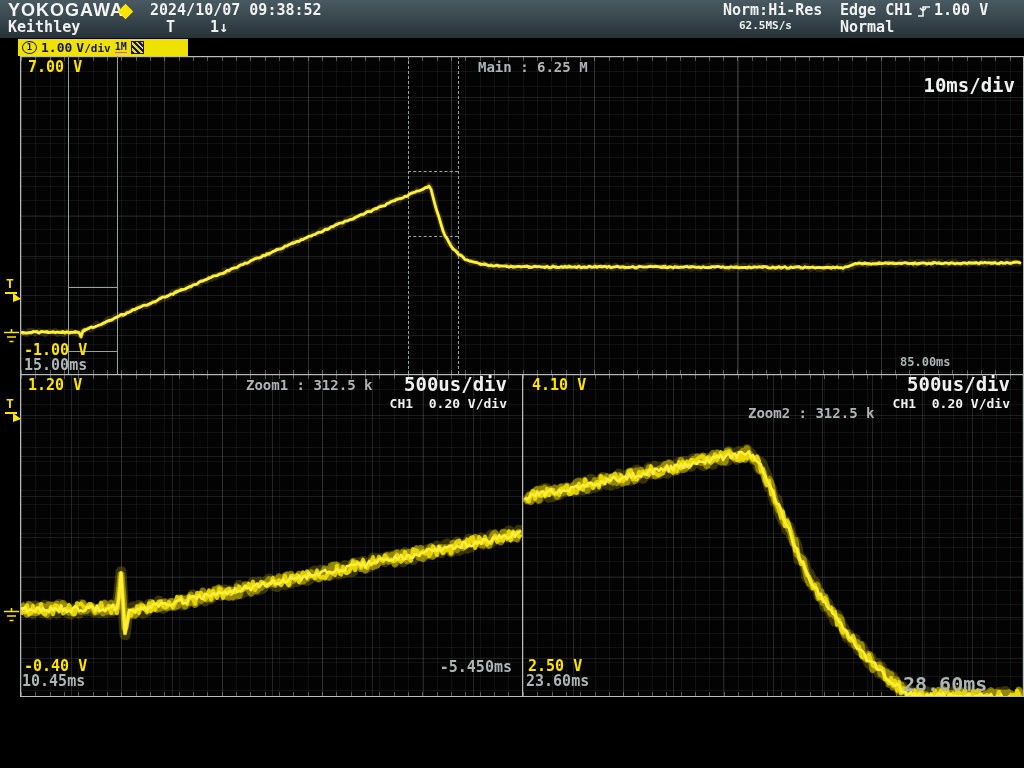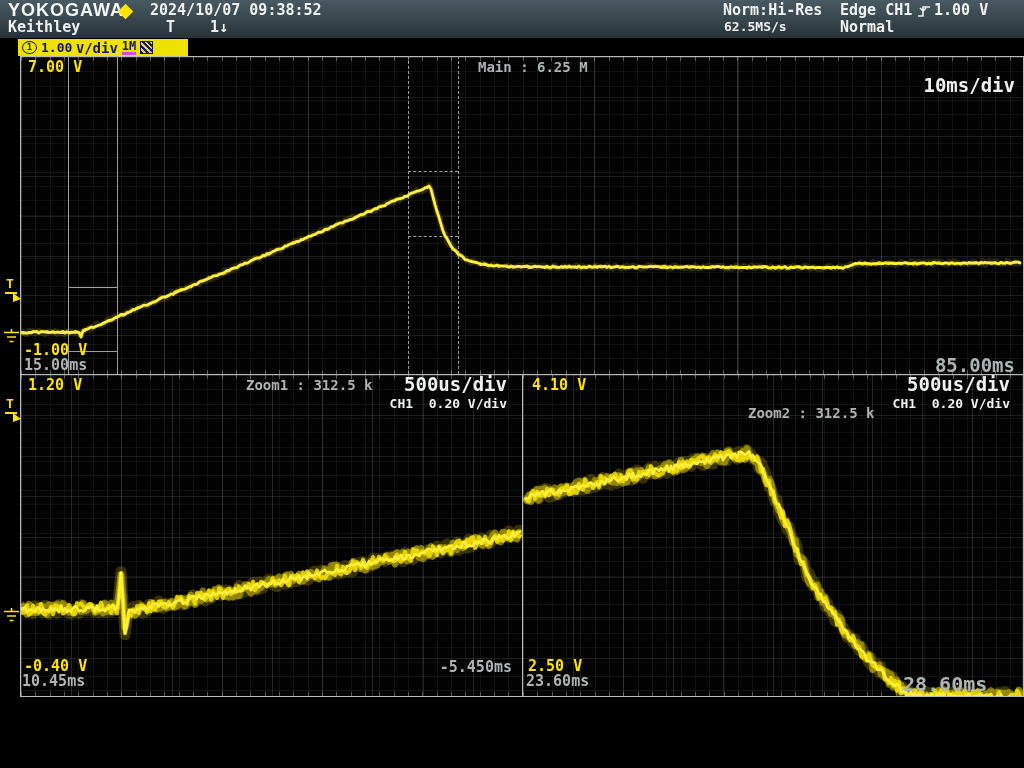--- a/index.html
+++ b/index.html
@@ -14,22 +14,22 @@
           background:linear-gradient(#4a5a62,#273238);}
   .brand{font-family:"Liberation Sans",sans-serif;font-weight:bold;letter-spacing:1px;
          color:#f4f6f6;font-size:18px;}
   .diamond{position:absolute;width:11px;height:11px;background:#ffe400;transform:rotate(45deg);}
   
   #badge{position:absolute;left:18px;top:39px;width:170px;height:17px;background:#f0e200;
          color:#14146e;display:flex;align-items:center;gap:4px;padding:0 4px;box-sizing:border-box;}
   #badge .circ{display:inline-flex;align-items:center;justify-content:center;width:13px;height:11px;
          border:1.5px solid #14146e;border-radius:50%;font-size:9px;line-height:1;}
   #badge .val{font-size:13px;}
-  #badge .unitsub{font-size:14px;margin-top:44px;}
-  .imp{font-size:12px;border-bottom:3px solid #d946ef;line-height:1;}
+  #badge .unitsub{font-size:11px;margin-top:44px;}
+  .imp{font-size:10px;border-bottom:1px solid #d946ef;line-height:1;}
   .hatch{width:11px;height:11px;border:1px solid #14146e;
          background:repeating-linear-gradient(45deg,#14146e 0 2px,transparent 2px 4px);}
   
   .grat{position:absolute;box-sizing:border-box;border:1px solid #b9bdbd;background-color:#030303;}
   .grat .fine{position:absolute;inset:0;
      background-image:repeating-linear-gradient(to right,rgba(255,255,255,0.055) 0 1px,transparent 1px var(--fx)),
                       repeating-linear-gradient(to bottom,rgba(255,255,255,0.055) 0 1px,transparent 1px var(--fy));}
   .grat .major{position:absolute;inset:0;
      background-image:repeating-linear-gradient(to right,rgba(255,255,255,0.13) 0 1px,transparent 1px var(--mx)),
                       repeating-linear-gradient(to bottom,rgba(255,255,255,0.10) 0 1px,transparent 1px var(--my));}
@@ -52,21 +52,21 @@
 <div id="screen">
 
   <div id="header">
     <span class="t brand" style="left:8px;top:1px;">YOKOGAWA</span>
     <span class="diamond" style="left:120px;top:6px;"></span>
     <span class="t white" style="left:150px;top:3px;font-size:15px;">2024/10/07 09:38:52</span>
     <span class="t white" style="left:8px;top:20px;font-size:15px;">Keithley</span>
     <span class="t white" style="left:166px;top:20px;font-size:15px;">T</span>
     <span class="t white" style="left:210px;top:20px;font-size:15px;">1↓</span>
     <span class="t white" style="left:723px;top:3px;font-size:15px;">Norm:Hi-Res</span>
-    <span class="t white" style="left:724px;top:20px;font-size:13px;">62.5MS/s</span>
+    <span class="t white" style="left:739px;top:20px;font-size:11px;">62.5MS/s</span>
     <span class="t white" style="left:840px;top:3px;font-size:15px;">Edge CH1</span>
     <span class="t" style="left:916px;top:4px;"><svg width="16" height="15">
           <path d="M2 12 H7 V3 H14 M7 7 l3 -3 M7 7 l-3 -3" stroke="#f0f2f2" stroke-width="1.6" fill="none"></path>
         </svg></span>
     <span class="t white" style="left:934px;top:3px;font-size:15px;">1.00 V</span>
     <span class="t white" style="left:840px;top:20px;font-size:15px;">Normal</span>
   </div>
 
   <div id="badge">
     <span class="circ">1</span>
@@ -146,21 +146,21 @@
   <span class="twedge" style="left:13px;top:413px;"></span>
   <span class="t" style="left:3px;top:607px;"><svg width="17" height="17">
         <path d="M8.5 1 V4 M1 4.5 H16 M4 9 H13 M6.5 13.5 H10.5" stroke="#ffe400" stroke-width="1.6" fill="none"></path>
       </svg></span>
 
   <span class="t yellow" style="left:28px;top:60px;font-size:15px;">7.00 V</span>
   <span class="t gray" style="left:478px;top:60px;font-size:14px;">Main : 6.25 M</span>
   <span class="t white" style="left:900px;top:58px;width:115px;text-align:right;font-size:19px;margin-top:18px;">10ms/div</span>
   <span class="t yellow" style="left:24px;top:343px;font-size:15px;">-1.00 V</span>
   <span class="t gray" style="left:24px;top:358px;font-size:15px;">15.00ms</span>
-  <span class="t gray" style="left:900px;top:356px;width:115px;text-align:right;font-size:19px;">85.00ms</span>
+  <span class="t gray" style="left:900px;top:356px;width:115px;font-size:12px;">85.00ms</span>
 
   <span class="t yellow" style="left:28px;top:378px;font-size:15px;">1.20 V</span>
   <span class="t gray" style="left:246px;top:378px;font-size:14px;">Zoom1 : 312.5 k</span>
   <span class="t white" style="left:390px;top:375px;width:117px;text-align:right;font-size:19px;">500us/div</span>
   <span class="t white" style="left:360px;top:397px;width:147px;text-align:right;font-size:13px;">CH1  0.20 V/div</span>
   <span class="t yellow" style="left:24px;top:659px;font-size:15px;">-0.40 V</span>
   <span class="t gray" style="left:22px;top:674px;font-size:15px;">10.45ms</span>
   <span class="t gray" style="left:400px;top:660px;width:112px;text-align:right;font-size:15px;">-5.450ms</span>
 
   <span class="t yellow" style="left:532px;top:378px;font-size:15px;">4.10 V</span>

